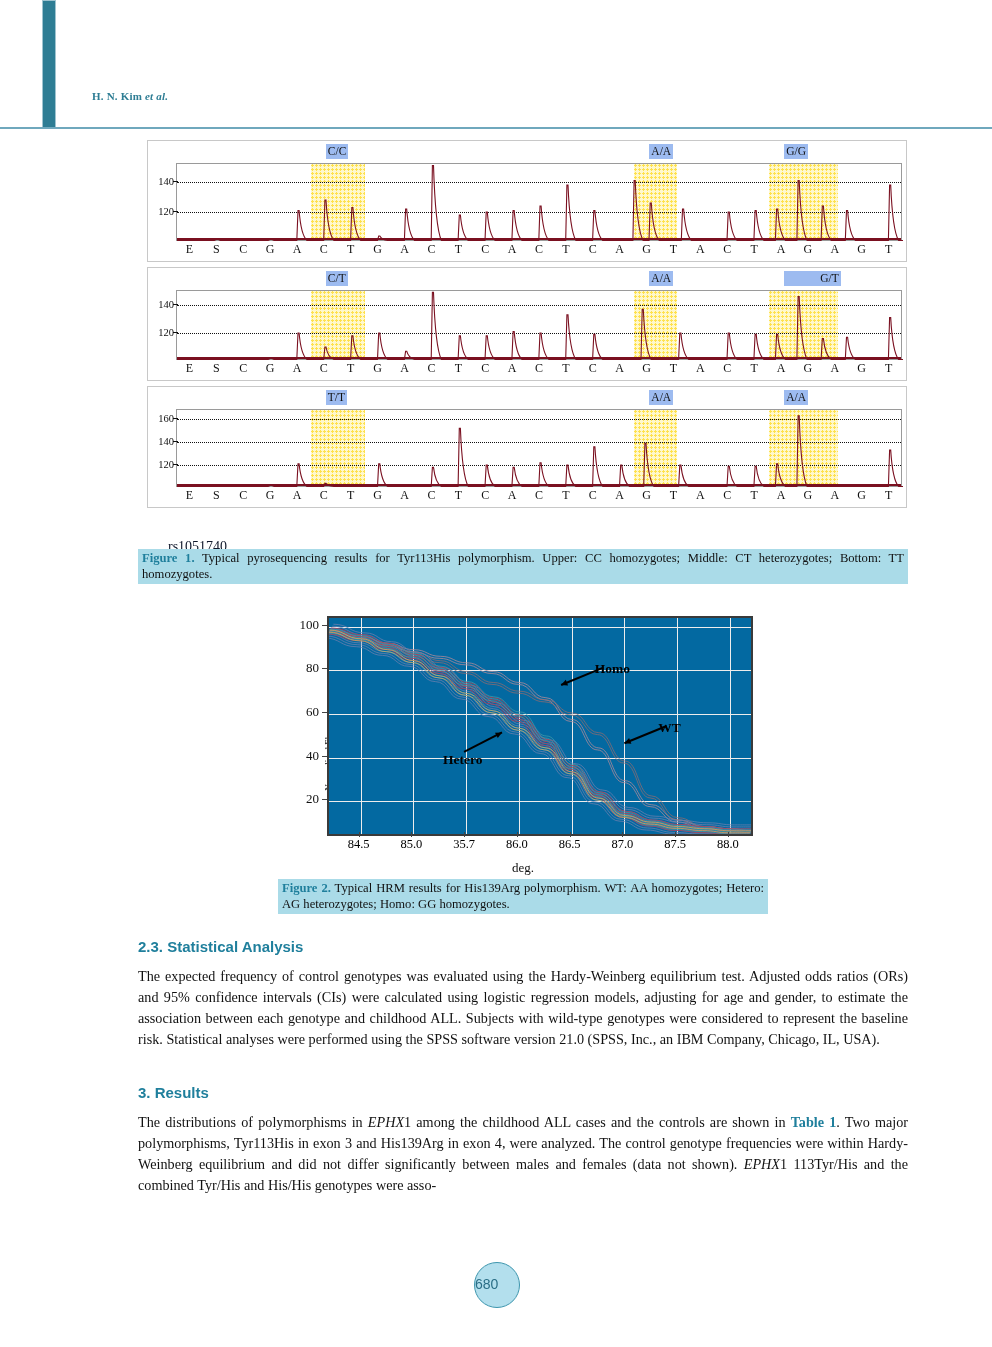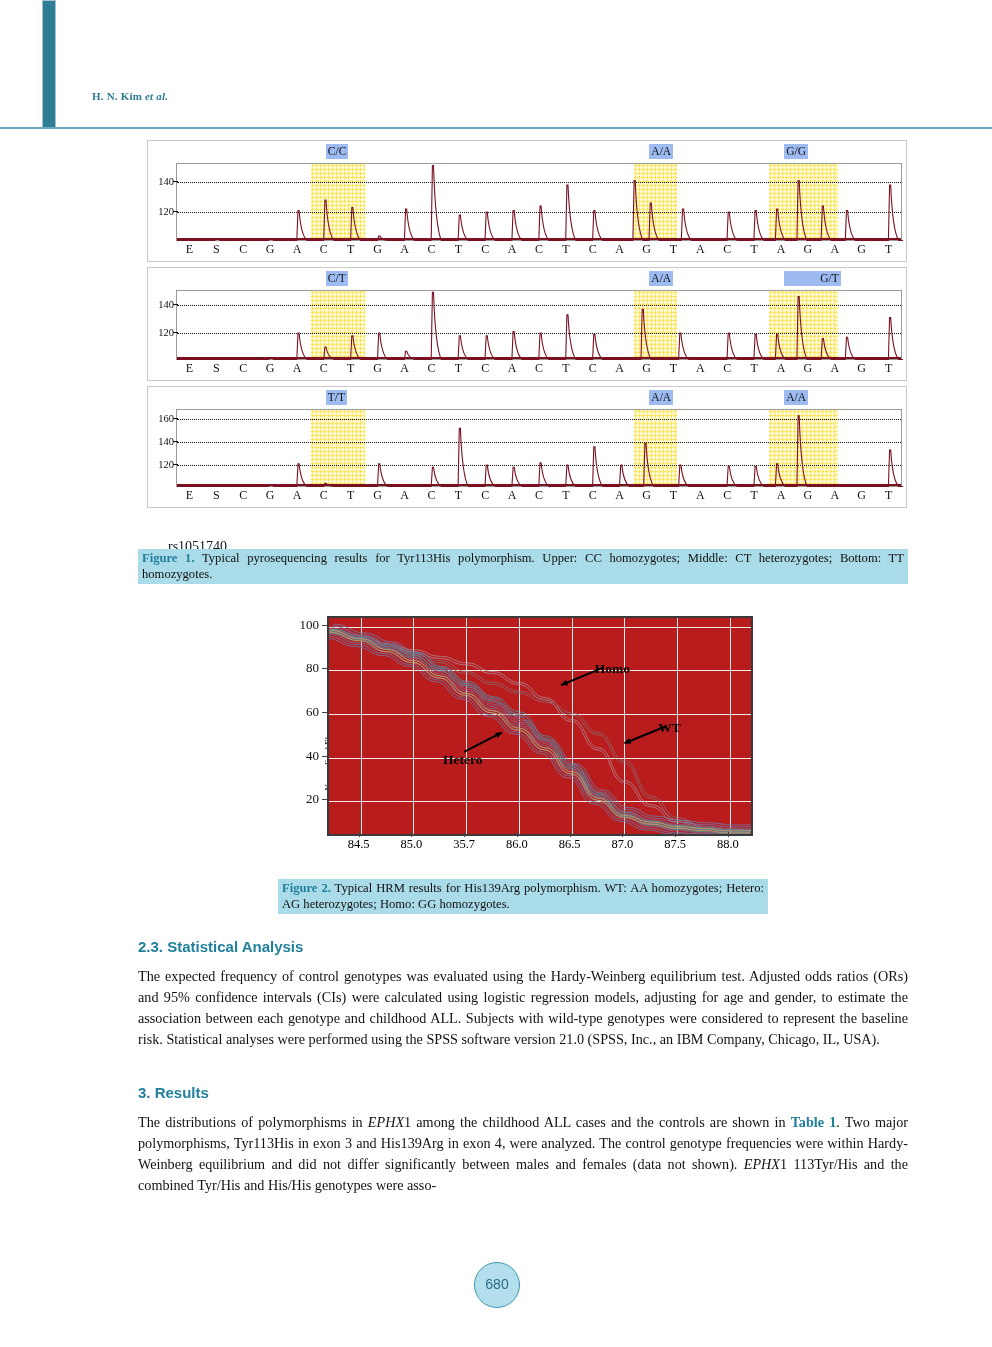--- a/index.html
+++ b/index.html
@@ -78,21 +78,21 @@
     padding:2px 4px;box-sizing:border-box;text-align:justify;
   }
   .caption .lead{color:#1f7f9c;font-weight:bold;}
   #fig1-caption{left:138px;top:549px;width:770px;}
   #fig2-caption{left:278px;top:879px;width:490px;text-align:justify;}
 
   
   .chart-wrap{position:absolute;left:283px;top:608px;width:480px;height:270px;}
   .chart-plot{
     position:absolute;left:44px;top:8px;right:10px;bottom:42px;
-    border:2px solid #3a3a3a;background:#b91c1c;box-sizing:border-box;
+    border:2px solid #3a3a3a;background:#0369a1;box-sizing:border-box;
   }
   .cgrid-v{position:absolute;top:0;bottom:0;width:1px;background:#ededed;}
   .cgrid-h{position:absolute;left:0;right:0;height:1px;background:#ededed;}
   .cytick-lbl{
     position:absolute;right:0;font-size:13px;font-family:"Liberation Serif",serif;
     color:#111;transform:translateY(-50%);white-space:nowrap;
   }
   .cytick-mark{position:absolute;width:5px;height:1px;background:#444;}
   .cxtick-lbl{
     position:absolute;font-size:12.5px;font-family:"Liberation Serif",serif;
@@ -125,21 +125,21 @@
   }
   .para i{font-style:italic;}
   .linkref{color:#1f7f9c;font-weight:bold;}
 
   .pagenum{
     position:absolute;left:474px;top:1262px;width:46px;height:46px;
     border-radius:50%;background:#b3dfed;border:1.5px solid #3e96ae;
     box-sizing:border-box;
   }
   .pagenum span{
-    display:block;text-align:center;line-height:43px;
+    display:block;line-height:43px;
     font-family:"Liberation Sans",sans-serif;font-size:14px;color:#2a6e86;
   }
 </style>
 </head>
 <body>
 
 <div class="left-bar"></div>
 
 <div class="header">
   <span>H. N. Kim</span>
@@ -360,20 +360,21 @@
         <polygon points="232.10000000000002,66.96 236.77926799425825,61.75380647325605 239.08683111566776,67.38917474429084" fill="#000"></polygon>
         <line x1="337.6" y1="108" x2="295.4" y2="125.27999999999999" stroke="#000" stroke-width="2"></line>
         <polygon points="295.4,125.27999999999999 300.0792679942582,120.07380647325604 302.3868311156677,125.70917474429083" fill="#000"></polygon>
         <line x1="135.04" y1="133.92" x2="173.01999999999998" y2="114.48" stroke="#000" stroke-width="2"></line>
         <polygon points="173.01999999999998,114.48 168.7964393709252,120.06225184065799 166.02186452826663,114.64155469435282" fill="#000"></polygon>
       </svg>
       <div class="ann" style="left: 265.86px; top: 43.2px;">Homo</div>
       <div class="ann" style="left: 329.16px; top: 101.52px;">WT</div>
       <div class="ann" style="left: 113.94px; top: 133.92px;">Hetero</div>
     </div>
+  <div class="xlabel">deg.</div>
 <div class="cytick-lbl" style="left: 0px; width: 36px; top: 191.273px; text-align: right;">20</div>
     <div class="cytick-mark" style="left: 39px; top: 191.273px;"></div>
     <div class="cytick-lbl" style="left: 0px; width: 36px; top: 147.636px; text-align: right;">40</div>
     <div class="cytick-mark" style="left: 39px; top: 147.636px;"></div>
     <div class="cytick-lbl" style="left: 0px; width: 36px; top: 104px; text-align: right;">60</div>
     <div class="cytick-mark" style="left: 39px; top: 104px;"></div>
     <div class="cytick-lbl" style="left: 0px; width: 36px; top: 60.3636px; text-align: right;">80</div>
     <div class="cytick-mark" style="left: 39px; top: 60.3636px;"></div>
     <div class="cytick-lbl" style="left: 0px; width: 36px; top: 16.7273px; text-align: right;">100</div>
     <div class="cytick-mark" style="left: 39px; top: 16.7273px;"></div>

